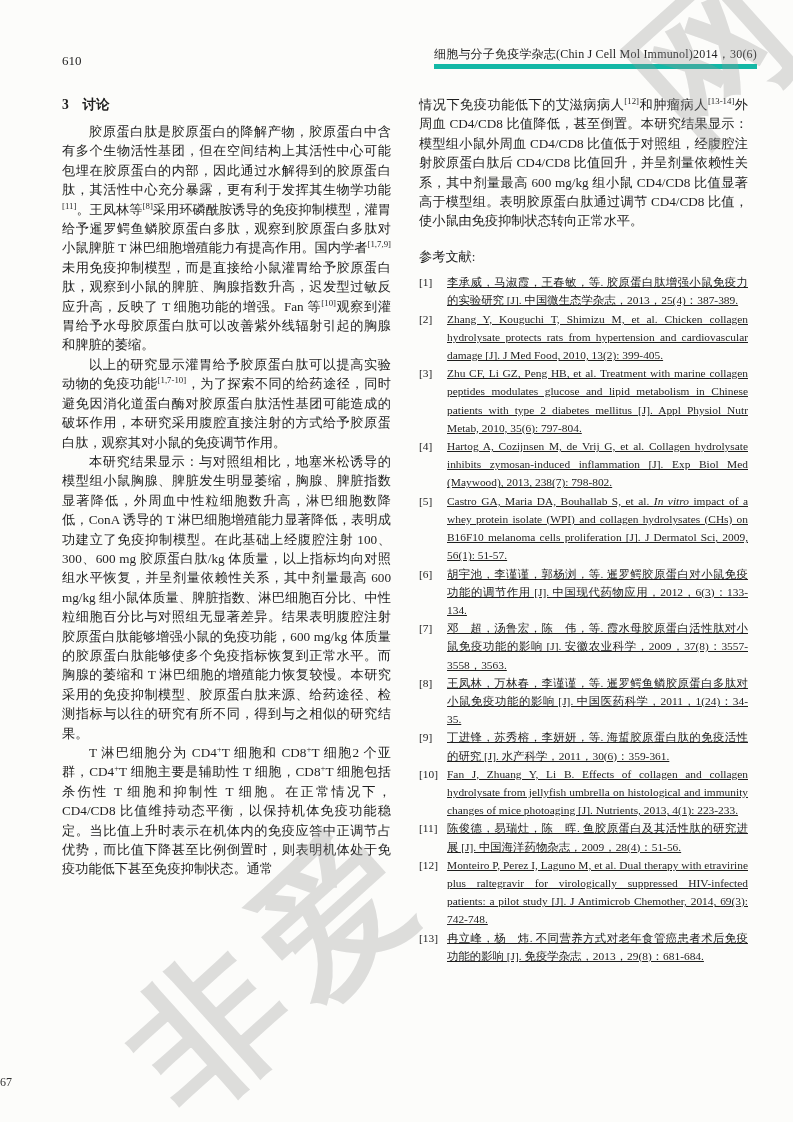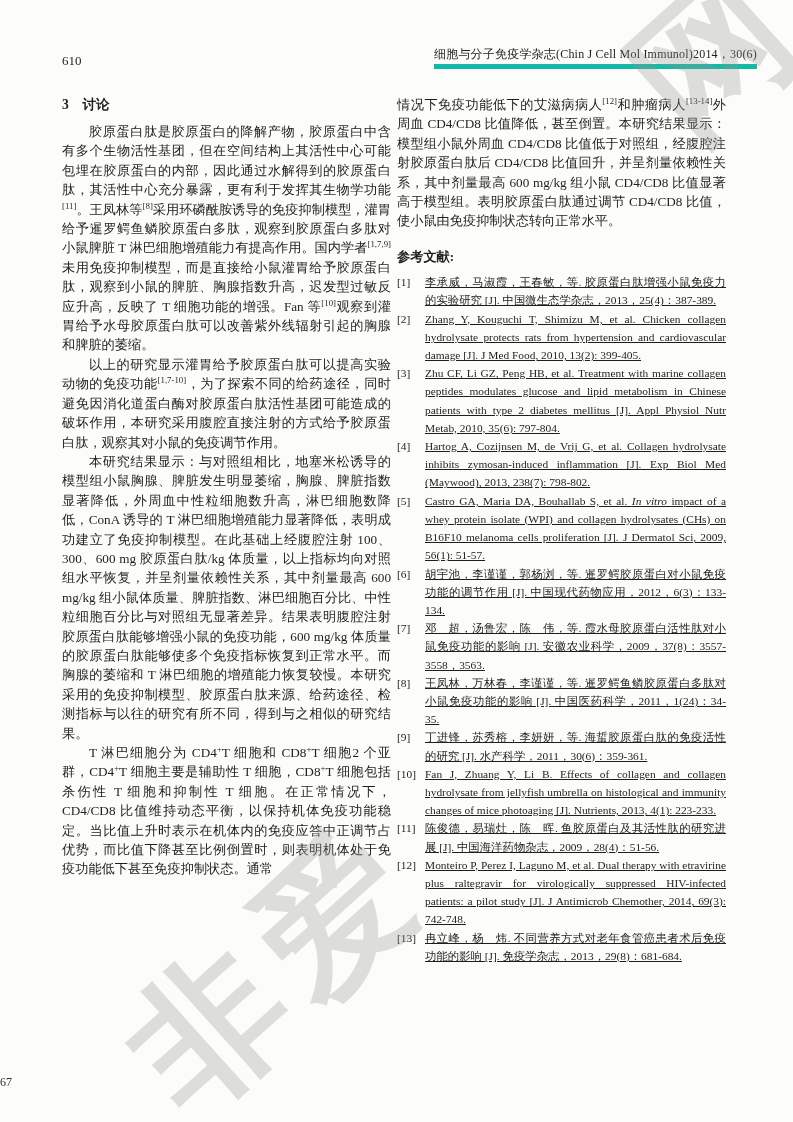--- a/index.html
+++ b/index.html
@@ -16,27 +16,27 @@
     box-sizing:border-box;
   }
   .page-header {
     display:flex; justify-content:space-between; align-items:flex-end;
     font-size:13px;
   }
   .journal-title {
     font-size:12px; letter-spacing:0.2px;
     border-bottom:5px solid #14b8a6; padding-bottom:1px;
   }
-  .columns { display:flex; gap:6px; margin-top:26px; }
+  .columns { display:flex; gap:28px; margin-top:26px; }
   .col { width:329px; font-size:13.2px; line-height:19.4px; text-align:justify; }
   .sec-heading { font-weight:bold; font-size:13.6px; margin:0 0 7px 0; line-height:20px; }
   .para { margin:0; text-indent:2.05em; }
   .para.no-indent { text-indent:0; }
   sup { font-size:8.8px; line-height:0; vertical-align:super; }
-  .refs-heading { font-weight:bold; font-size:13.2px; margin:16px 0 7px 0; text-indent:0; }
+  .refs-heading { font-weight:normal; font-size:13.2px; margin:16px 0 7px 0; text-indent:0; }
   .ref { display:flex; font-size:11.4px; line-height:18.2px; }
   .ref-num { width:28px; flex:none; }
   .ref-text { flex:1; text-align:justify;text-decoration:underline; }
   .page-num-bottom {
     position:absolute; left:0; right:0; bottom:32px;
     font-size:12px; color:#333;
   }
   .watermark {
     position:absolute; pointer-events:none;
     font-family:"DejaVu Sans",sans-serif; font-weight:bold;

